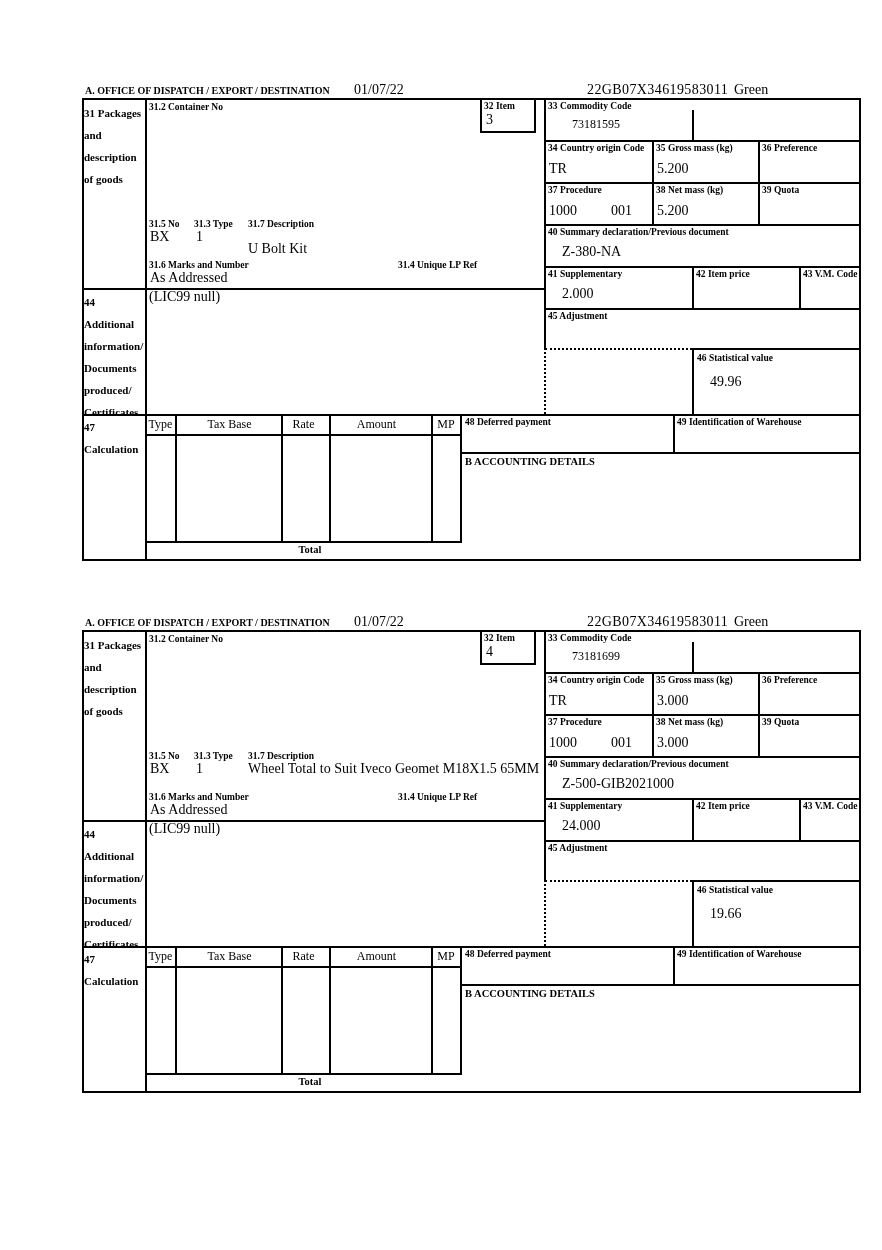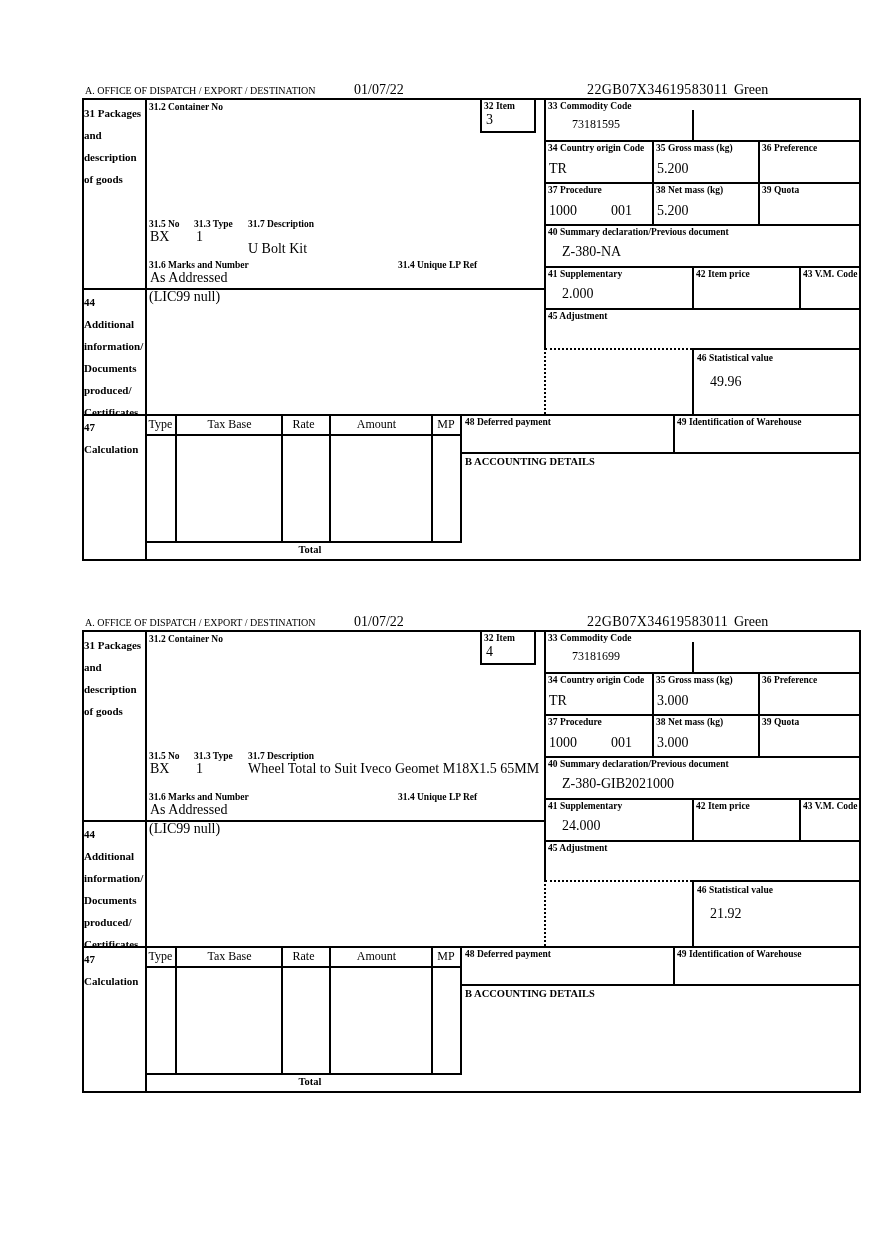--- a/index.html
+++ b/index.html
@@ -7,21 +7,21 @@
     width:882px; height:1250px; position:relative; background:#fff; color:#000;
     font-family:"Liberation Serif", serif; overflow:hidden;
   }
   .form { position:absolute; left:82px; width:779px; height:479px; }
   .pos { position:absolute; white-space:nowrap; }
   .ln  { position:absolute; background:#000; }
   .lnd-v { position:absolute; border-left:2px dotted #000; }
   .lnd-h { position:absolute; border-top:2px dotted #000; }
   .lbl  { font-weight:bold; font-size:9.5px; line-height:11px; }
   .lblw { font-weight:bold; font-size:11px; line-height:22px; white-space:pre-line; }
-  .hdr  { font-weight:normal; font-size:10px; }
+  .hdr  { font-weight:bold; font-size:10px; }
   .val  { font-size:14px; line-height:15px; }
   .val15{ font-size:12px; line-height:16px; }
   .colh { font-weight:normal; font-size:12px; line-height:12px; }
   .ctr  { text-align:center; }
   .rgt  { text-align:center; }
 </style>
 </head>
 <body>
 
 <div id="forms">
@@ -200,31 +200,31 @@
     <div class="pos lbl" style="left:680px;top:61px;">36 Preference</div>
 
     <div class="pos lbl" style="left:466px;top:103px;">37 Procedure</div>
     <div class="pos val" style="left:467px;top:121px;">1000</div>
     <div class="pos val" style="left:529px;top:121px;">001</div>
     <div class="pos lbl" style="left:574px;top:103px;">38 Net mass (kg)</div>
     <div class="pos val" style="left:575px;top:121px;">3.000</div>
     <div class="pos lbl" style="left:680px;top:103px;">39 Quota</div>
 
     <div class="pos lbl" style="left:466px;top:145px;">40 Summary declaration/Previous document</div>
-    <div class="pos val" style="left:480px;top:162px;">Z-380-GIB2021000</div>
+    <div class="pos val" style="left:480px;top:162px;">Z-500-GIB2021000</div>
 
     <div class="pos lbl" style="left:466px;top:187px;">41 Supplementary</div>
     <div class="pos val" style="left:480px;top:204px;">24.000</div>
     <div class="pos lbl" style="left:614px;top:187px;">42 Item price</div>
     <div class="pos lbl" style="left:721px;top:187px;">43 V.M. Code</div>
 
     <div class="pos lbl" style="left:466px;top:229px;">45 Adjustment</div>
 
     <div class="pos lbl" style="left:615px;top:271px;">46 Statistical value</div>
-    <div class="pos val" style="left:628px;top:292px;">21.92</div>
+    <div class="pos val" style="left:628px;top:292px;">19.66</div>
 
     <div class="pos lbl" style="left:67px;top:137px;">31.5 No</div>
     <div class="pos lbl" style="left:112px;top:137px;">31.3 Type</div>
     <div class="pos lbl" style="left:166px;top:137px;">31.7 Description</div>
     <div class="pos val" style="left:68px;top:147px;">BX</div>
     <div class="pos val" style="left:114px;top:147px;">1</div>
     <div class="pos val" style="left:166px;top:147px;">Wheel Total to Suit Iveco Geomet M18X1.5 65MM</div>
 
     <div class="pos lbl" style="left:67px;top:178px;">31.6 Marks and Number</div>
     <div class="pos lbl" style="left:316px;top:178px;">31.4 Unique LP Ref</div>

